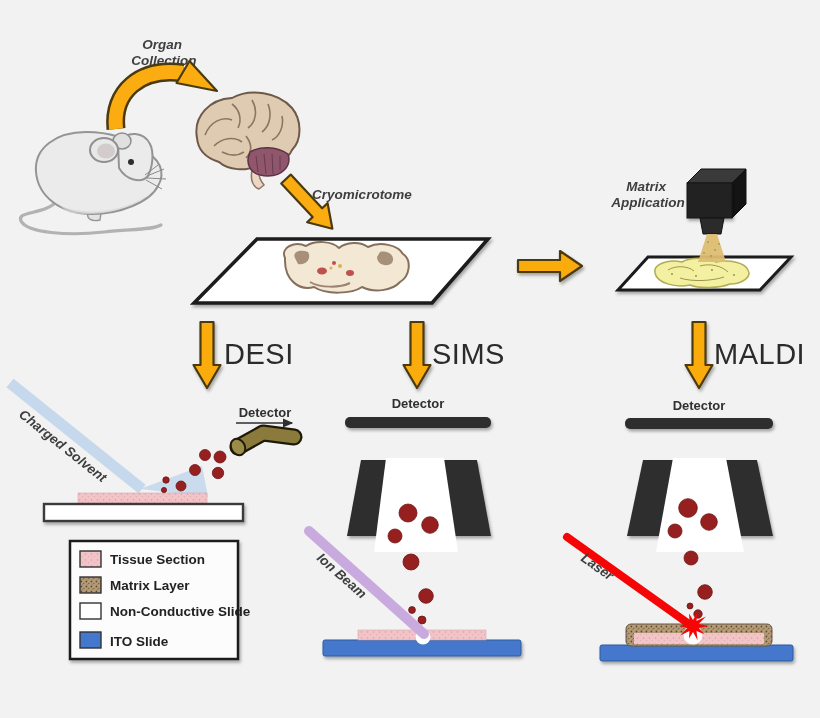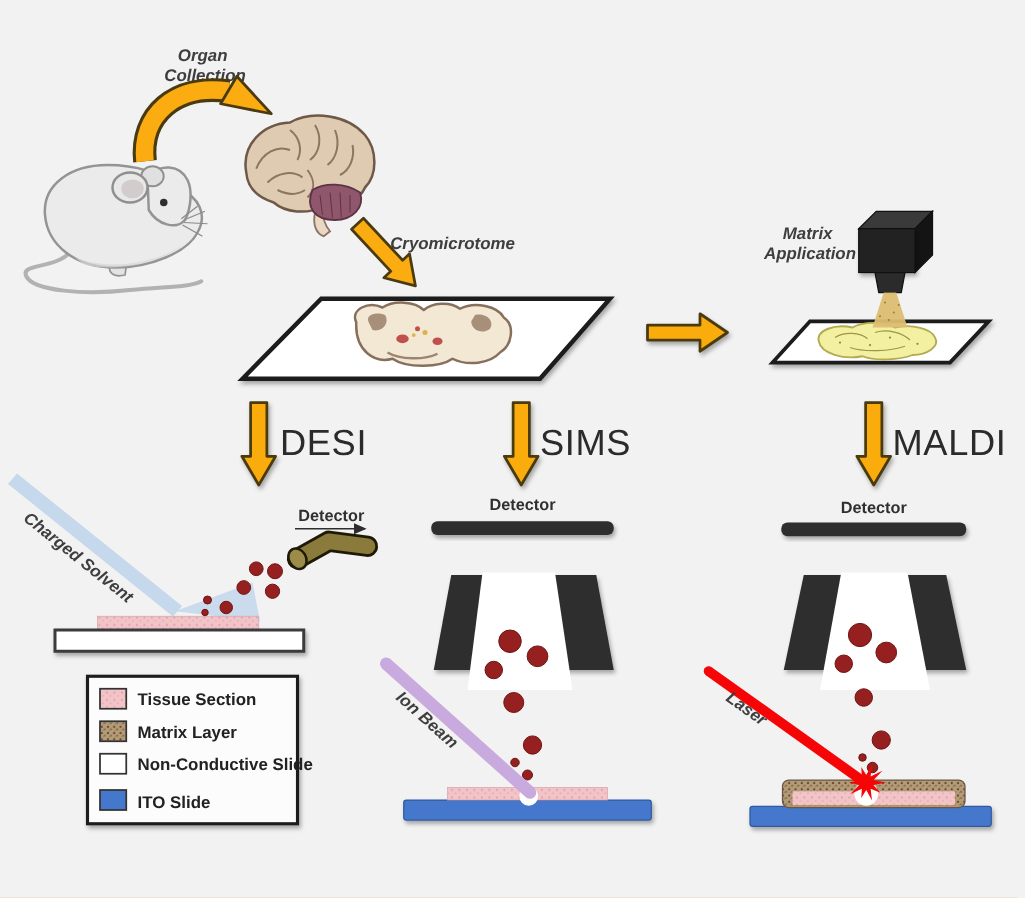--- a/index.html
+++ b/index.html
@@ -1,17 +1,17 @@
 <!DOCTYPE html>
 <html><head>
 <meta charset="utf-8">
 <style>
   html,body{margin:0;padding:0;background:#e8e8e8;}
   .stage{
-    position:relative;width:820px;height:718px;background:#fdba74;
+    position:relative;width:820px;height:718px;background:#a16207;
     font-family:"Liberation Sans", sans-serif;overflow:hidden;
   }
   svg text{font-family:"Liberation Sans", sans-serif;}
   .lbl-small{font-size:13.5px;font-style:italic;font-weight:600;fill:#3e3e3e;}
   .lbl-detector{font-size:13px;font-weight:600;fill:#303030;}
   .lbl-big{font-size:29px;font-weight:400;fill:#2b2b2b;letter-spacing:0.5px;}
   .lbl-legend{font-size:13.5px;font-weight:600;fill:#222;}
 </style>
 </head>
 <body>

